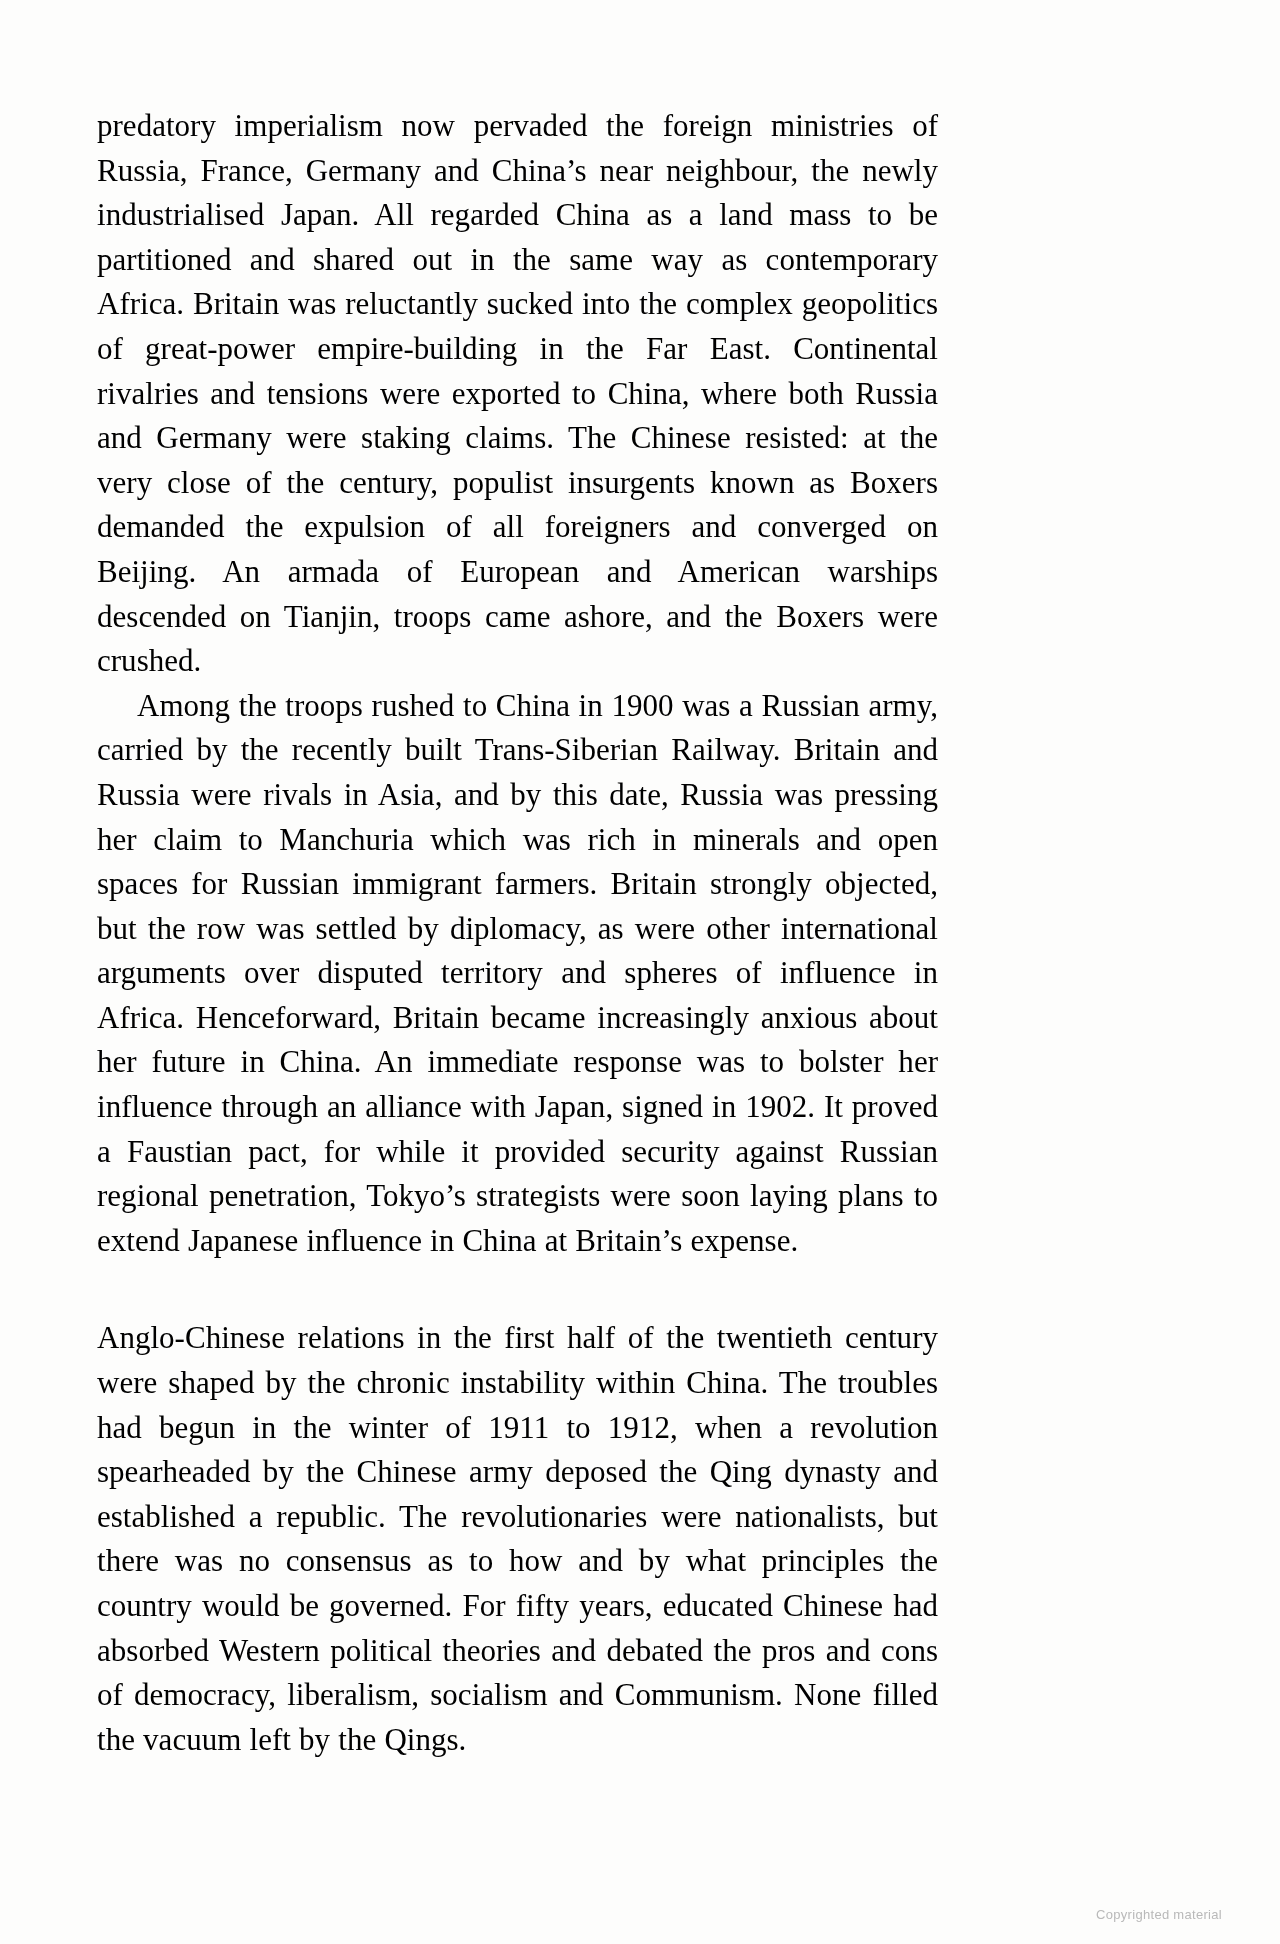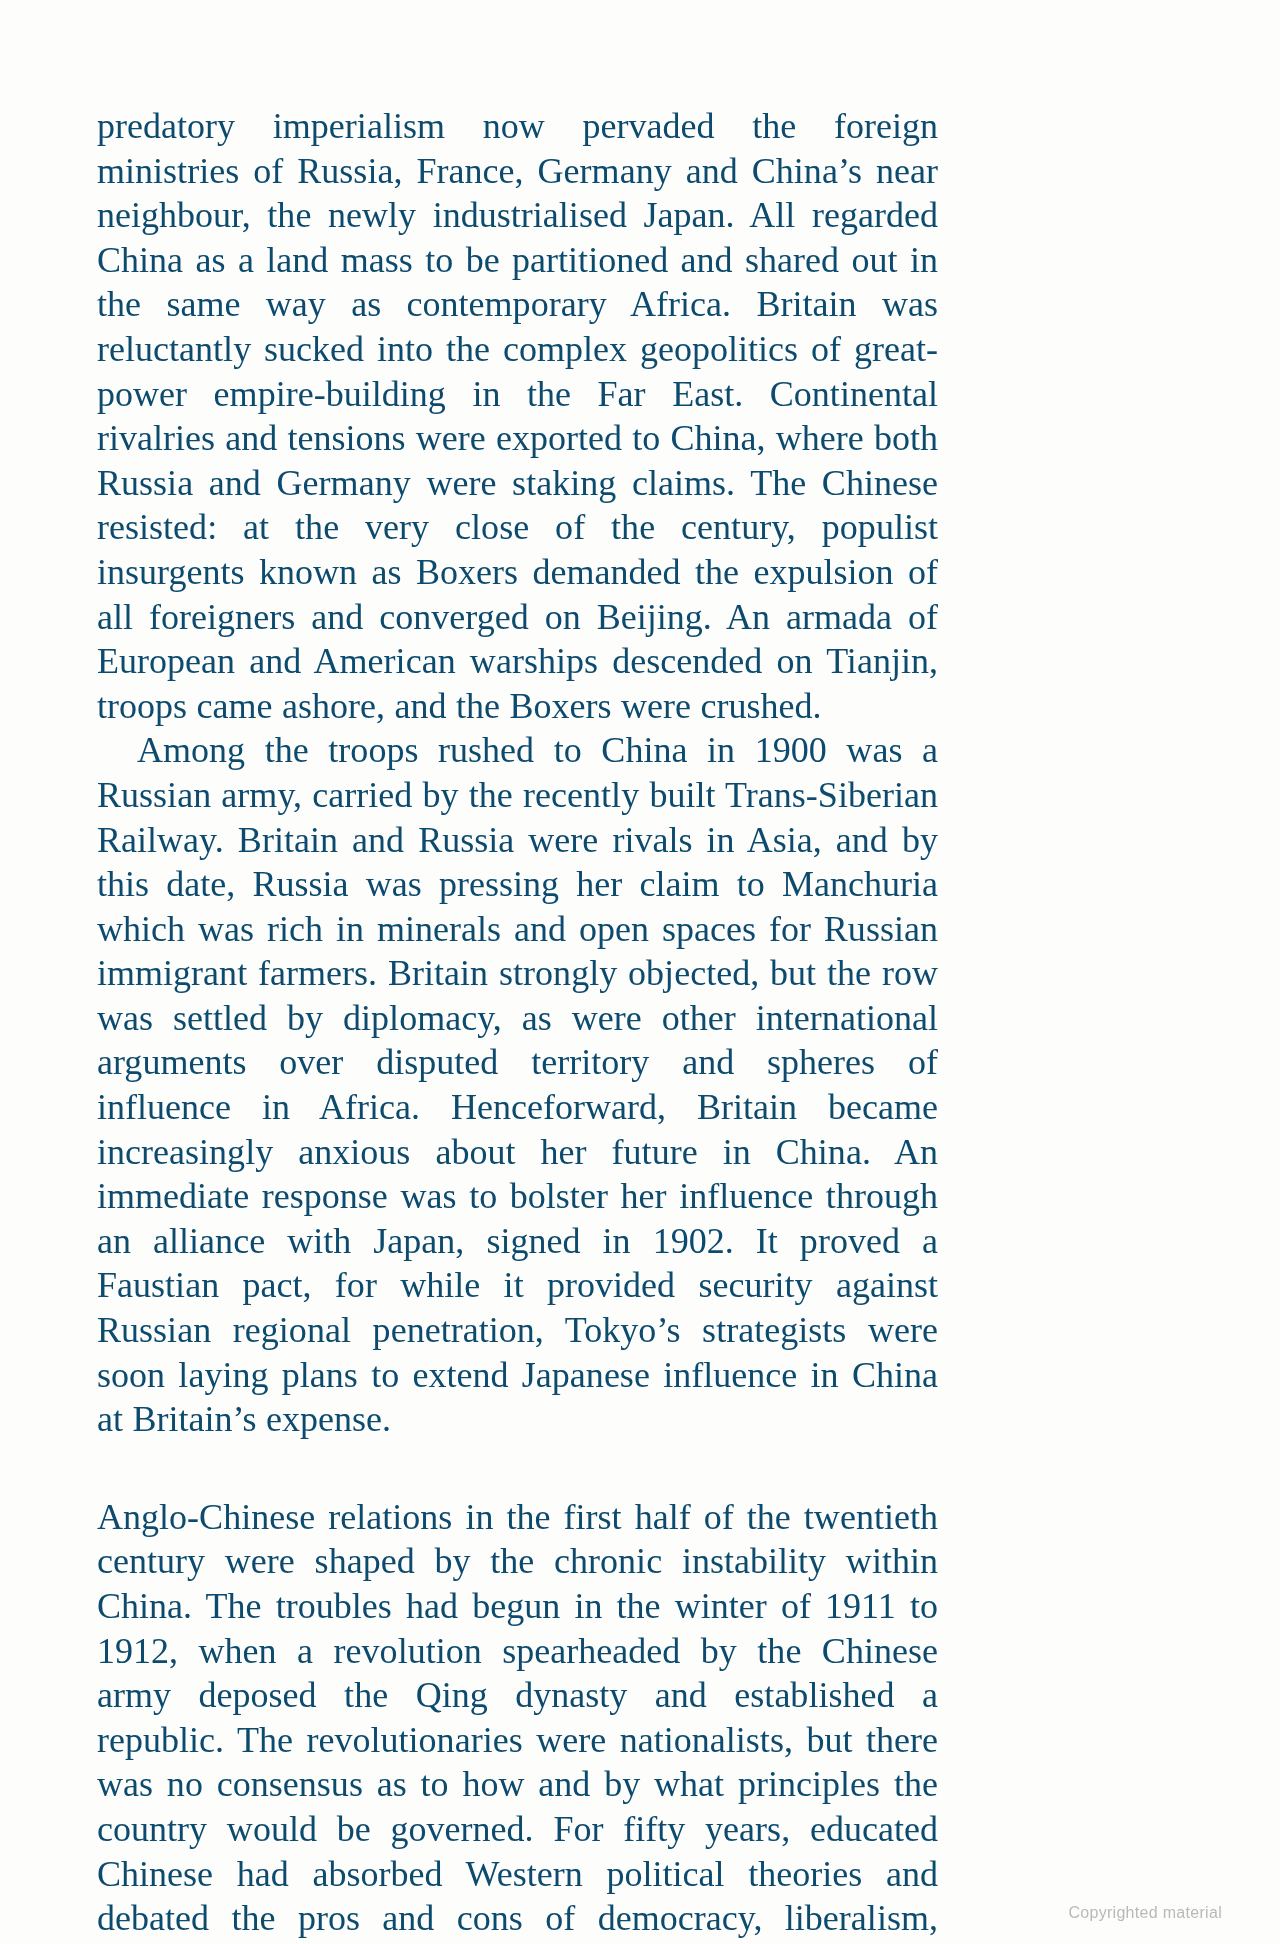--- a/index.html
+++ b/index.html
@@ -26,25 +26,25 @@
     position: absolute;
     left: 97px;
     top: 104px;
     width: 841px;
   }
 
   p.body-par {
     margin: 0;
     text-align: justify;
     text-justify: inter-word;
-    font-size: 36px;
+    font-size: 31px;
     line-height: 44.6px;
     letter-spacing: 0.02px;
     word-spacing: 0.4px;
-    color: #0c4a6e;
+    color: #000000;
     -webkit-font-smoothing: antialiased;
     hyphens: none;
   }
 
   
   p.continuation {
     text-indent: 0;
   }
 
   
@@ -56,21 +56,21 @@
   p.spaced {
     text-indent: 0;
     margin-top: 53px;
   }
 
   .copyright-watermark {
     position: absolute;
     right: 58px;
     bottom: 22px;
     font-family: "Liberation Sans", "DejaVu Sans", sans-serif;
-    font-size: 16px;
+    font-size: 13px;
     letter-spacing: 0.3px;
     color: #b9b9b9;
     white-space: nowrap;
     user-select: none;
   }
 </style>
 </head>
 <body>
 
 <div class="page">

